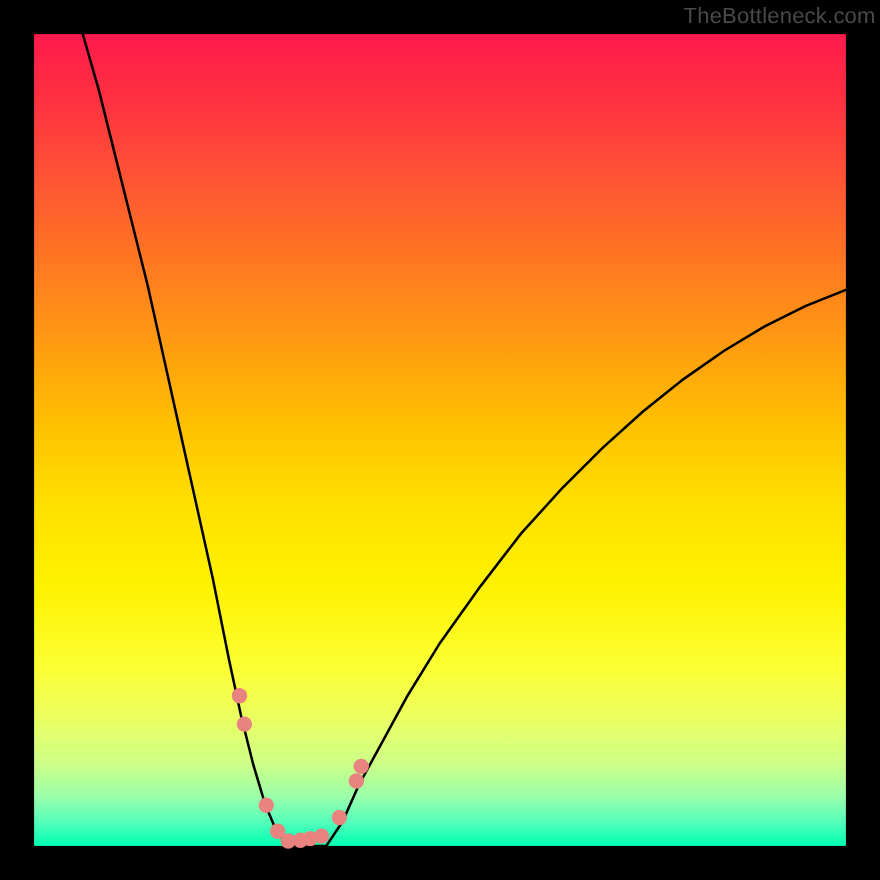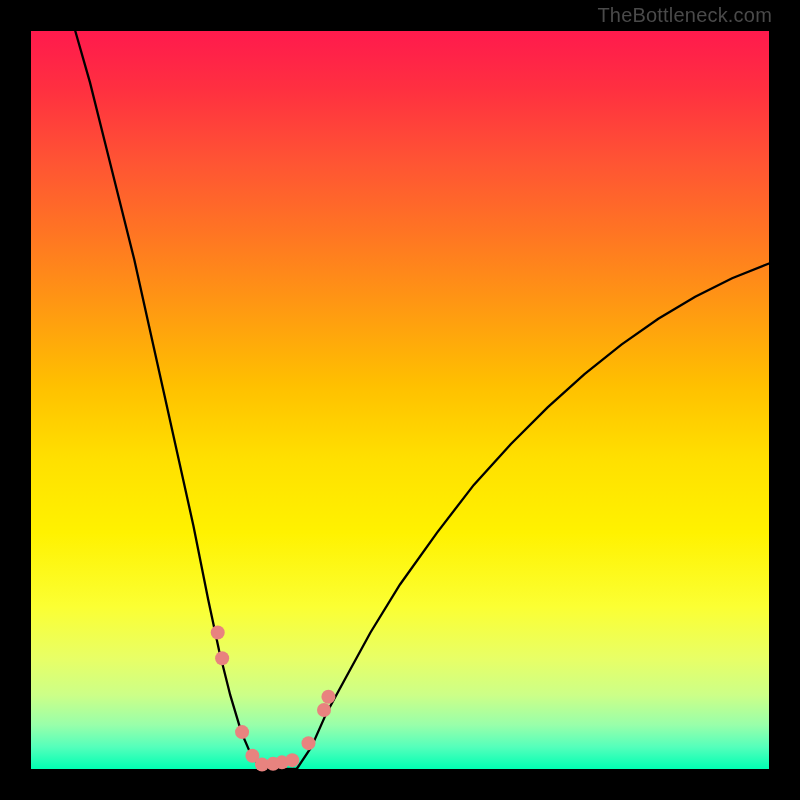--- a/index.html
+++ b/index.html
@@ -29,21 +29,21 @@
       #fbff33 78%,
       #e8ff66 85%,
       #ccff88 90%,
       #99ffaa 94%,
       #55ffbb 97%,
       #00ffb3 100%);
   }
   .watermark {
     position: absolute;
     top: 4px;
-    right: 28px;
+    right: 4px;
     color: #4a4a4a;
     font-size: 20px;
     font-weight: 500;
     letter-spacing: 0.2px;
   }
   svg.curves {
     position: absolute;
     left: 0;
     top: 0;
     width: 738px;

